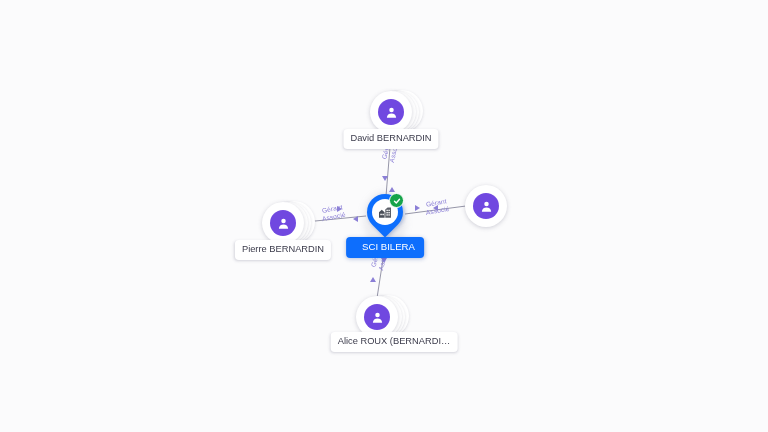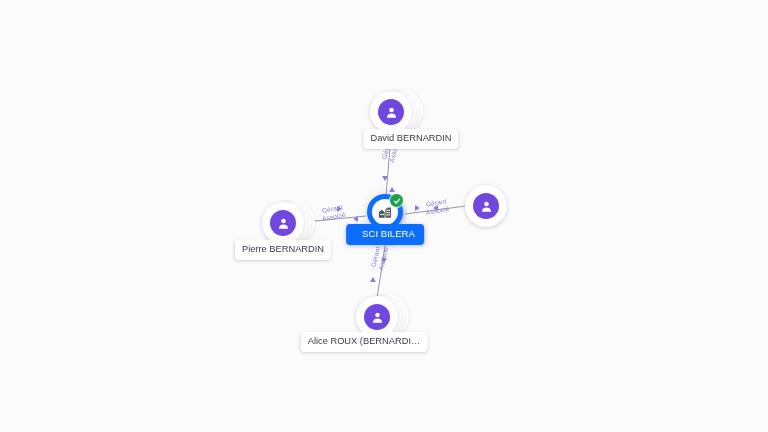--- a/index.html
+++ b/index.html
@@ -248,21 +248,21 @@
       <div class="avatar-disc">
         <div class="avatar-circle">
           <svg width="15" height="15" viewBox="0 0 24 24" fill="#ffffff">
             <circle cx="12" cy="8" r="3.6"></circle>
             <path d="M4.6 20.2c0-4.1 3.3-6.6 7.4-6.6s7.4 2.5 7.4 6.6z"></path>
           </svg>
         </div>
       </div>
     </div>
   </div>
-  <div class="node-label" style="left:391px; top:129px;margin-left:20px;">David BERNARDIN</div>
+  <div class="node-label" style="left:391px; top:129px;">David BERNARDIN</div>
 
   <div class="person-node" style="left:283px; top:223px;">
     <div class="avatar-stack">
       <div class="stack-card c1"></div>
       <div class="stack-card c2"></div>
       <div class="stack-card c3"></div>
       <div class="avatar-disc">
         <div class="avatar-circle">
           <svg width="15" height="15" viewBox="0 0 24 24" fill="#ffffff">
             <circle cx="12" cy="8" r="3.6"></circle>
@@ -295,21 +295,21 @@
       <div class="avatar-disc">
         <div class="avatar-circle">
           <svg width="15" height="15" viewBox="0 0 24 24" fill="#ffffff">
             <circle cx="12" cy="8" r="3.6"></circle>
             <path d="M4.6 20.2c0-4.1 3.3-6.6 7.4-6.6s7.4 2.5 7.4 6.6z"></path>
           </svg>
         </div>
       </div>
     </div>
   </div>
-  <div class="node-label" style="left:364px; top:332px;">Alice ROUX (BERNARDI…</div>
+  <div class="node-label" style="left:394px; top:332px;">Alice ROUX (BERNARDI…</div>
 
   <div id="company-node" style="left:385px; top:216px;">
     <div class="company-halo"></div>
     <div class="pin-wrap">
       <div class="pin-shape"></div>
       <div class="pin-inner">
         <svg width="16" height="16" viewBox="0 0 24 24" fill="#4a4f58">
           <path d="M3 20.5h8.4v-8.3L7.2 8.6 3 12.2z"></path>
           <path d="M12.4 20.5H21V5.2h-5.1l-3.5 3.1z" opacity="0.9"></path>
           <rect x="5" y="14.6" width="2.2" height="2.2" fill="#ffffff"></rect>
@@ -322,15 +322,15 @@
           <rect x="17.2" y="15.4" width="2" height="2" fill="#ffffff"></rect>
         </svg>
       </div>
       <div class="verified-badge">
         <svg width="8" height="8" viewBox="0 0 24 24" fill="none" stroke="#ffffff" stroke-width="4.2" stroke-linecap="round" stroke-linejoin="round">
           <polyline points="4.5,12.5 9.8,17.8 19.5,7"></polyline>
         </svg>
       </div>
     </div>
   </div>
-  <div id="company-label" style="left:385px; top:224px;padding-left:16px;">SCI BILERA</div>
+  <div id="company-label" style="left:385px; top:237px;padding-left:16px;">SCI BILERA</div>
 
 </div>
 
 </body></html>

